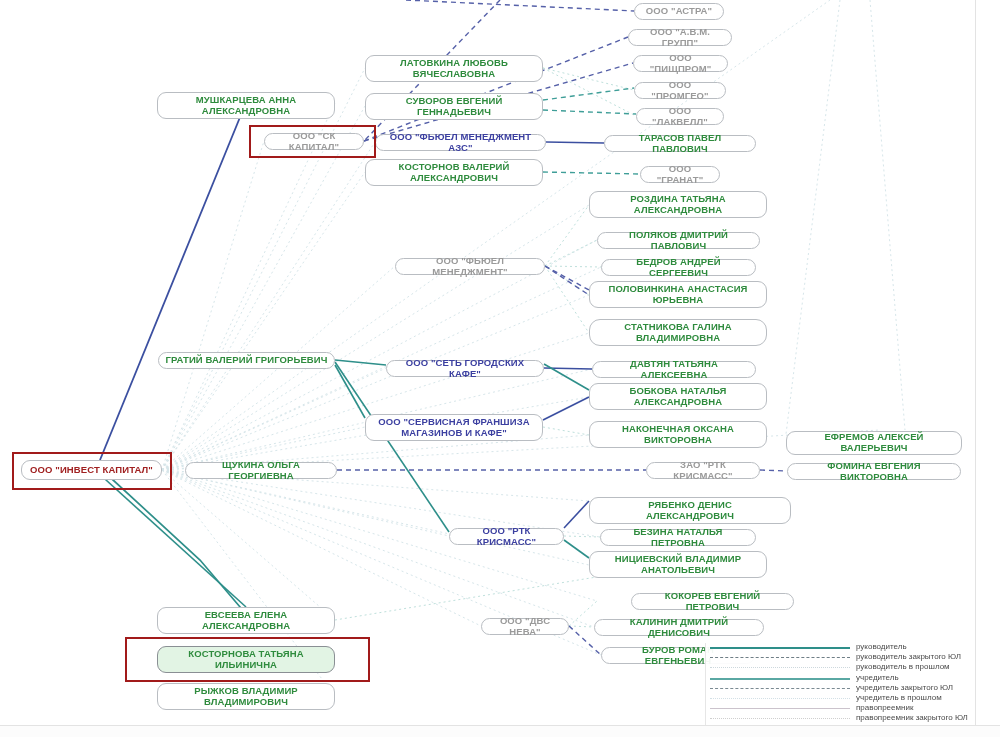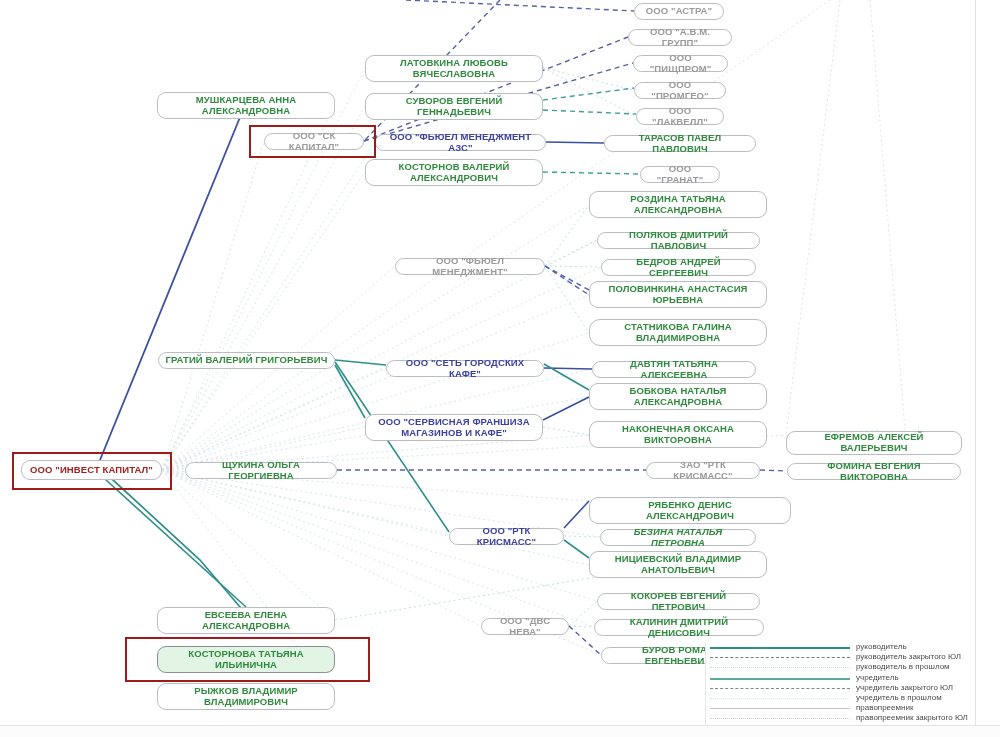--- a/index.html
+++ b/index.html
@@ -182,24 +182,24 @@
       <div class="node n-person" style="left: 589px; top: 421px; width: 178px; height: 27px;">НАКОНЕЧНАЯ ОКСАНА
 ВИКТОРОВНА</div>
       <div class="node n-person" style="left: 786px; top: 422px; width: 176px; height: 24px; margin-top: 9px;">ЕФРЕМОВ АЛЕКСЕЙ ВАЛЕРЬЕВИЧ</div>
       <div class="node n-root" style="left: 21px; top: 460px; width: 141px; height: 20px;">ООО "ИНВЕСТ КАПИТАЛ"</div>
       <div class="node n-person" style="left: 185px; top: 462px; width: 152px; height: 17px;">ЩУКИНА ОЛЬГА ГЕОРГИЕВНА</div>
       <div class="node n-closed" style="left: 646px; top: 462px; width: 114px; height: 17px;">ЗАО "РТК КРИСМАСС"</div>
       <div class="node n-person" style="left: 787px; top: 463px; width: 174px; height: 17px;">ФОМИНА ЕВГЕНИЯ ВИКТОРОВНА</div>
       <div class="node n-person" style="left: 589px; top: 487px; width: 202px; height: 27px; margin-top: 10px;">РЯБЕНКО ДЕНИС
 АЛЕКСАНДРОВИЧ</div>
       <div class="node n-org" style="left: 449px; top: 528px; width: 115px; height: 17px;">ООО "РТК КРИСМАСС"</div>
-      <div class="node n-person" style="left: 600px; top: 529px; width: 156px; height: 17px; font-style: italic;">БЕЗИНА НАТАЛЬЯ ПЕТРОВНА</div>
+      <div class="node n-person" style="left: 600px; top: 529px; width: 156px; height: 17px;">БЕЗИНА НАТАЛЬЯ ПЕТРОВНА</div>
       <div class="node n-person" style="left: 589px; top: 551px; width: 178px; height: 27px;">НИЦИЕВСКИЙ ВЛАДИМИР
 АНАТОЛЬЕВИЧ</div>
-      <div class="node n-person" style="left: 597px; top: 593px; width: 163px; height: 17px;">КОКОРЕВ ЕВГЕНИЙ ПЕТРОВИЧ</div>
+      <div class="node n-person" style="left: 631px; top: 593px; width: 163px; height: 17px;">КОКОРЕВ ЕВГЕНИЙ ПЕТРОВИЧ</div>
       <div class="node n-person" style="left: 157px; top: 607px; width: 178px; height: 27px;">ЕВСЕЕВА ЕЛЕНА
 АЛЕКСАНДРОВНА</div>
       <div class="node n-closed" style="left: 481px; top: 618px; width: 88px; height: 17px;">ООО "ДВС НЕВА"</div>
       <div class="node n-person" style="left: 594px; top: 619px; width: 170px; height: 17px;">КАЛИНИН ДМИТРИЙ ДЕНИСОВИЧ</div>
       <div class="node n-person n-sel" style="left: 157px; top: 646px; width: 178px; height: 27px; text-align: center;">КОСТОРНОВА ТАТЬЯНА
 ИЛЬИНИЧНА</div>
       <div class="node n-person" style="left: 601px; top: 647px; width: 154px; height: 17px;">БУРОВ РОМАН ЕВГЕНЬЕВИЧ</div>
       <div class="node n-person" style="left: 157px; top: 683px; width: 178px; height: 27px;">РЫЖКОВ ВЛАДИМИР
 ВЛАДИМИРОВИЧ</div>
     </div>

